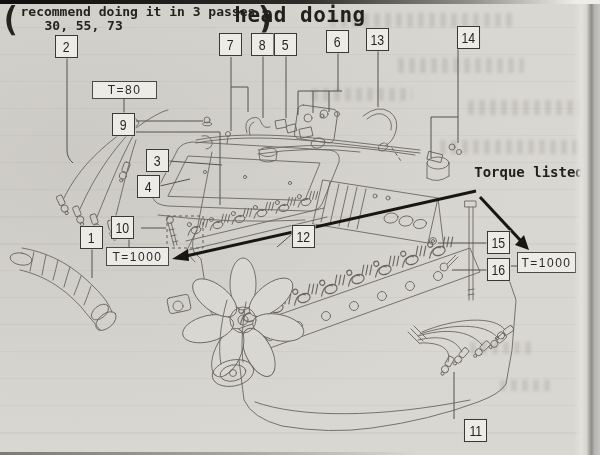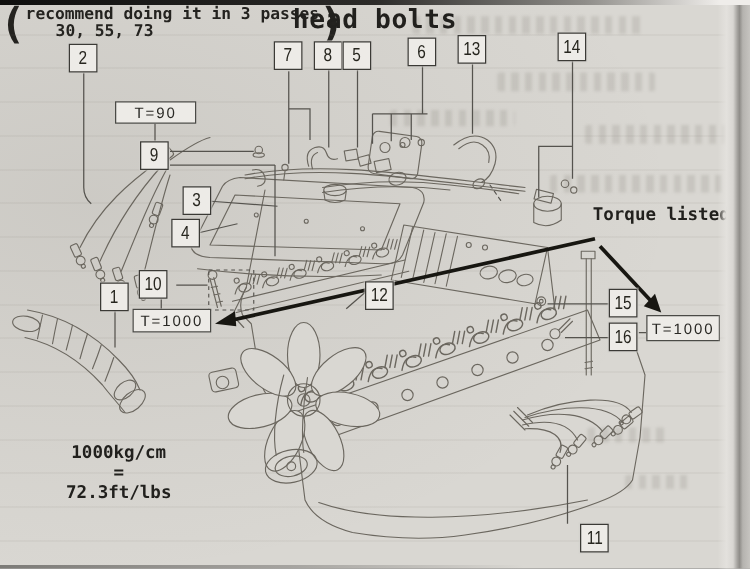--- a/index.html
+++ b/index.html
@@ -267,41 +267,41 @@
     <g>
       <path class="ar" d="M476,191 L186,256"></path>
       <polygon class="arh" points="172,259 188,249 189,261"></polygon>
     </g>
     <g>
       <path class="ar" d="M480,197 L521,241"></path>
       <polygon class="arh" points="529,250 515,245 524,235"></polygon>
     </g>
   </svg>
 
-  <div class="title">head bolts</div>
+  <div class="title">head doing</div>
 
   <div class="co" style="left:55px;top:35px">
       <span>2</span>
     </div>
   <div class="co" style="left:219px;top:33px">
       <span>7</span>
     </div>
   <div class="co" style="left:251px;top:33px">
       <span>8</span>
     </div>
   <div class="co" style="left:274px;top:33px">
       <span>5</span>
     </div>
   <div class="co" style="left:326px;top:30px">
       <span>6</span>
     </div>
   <div class="co" style="left:366px;top:28px">
       <span>13</span>
     </div>
-  <div class="co" style="left:446px;top:26px">
+  <div class="co" style="left:457px;top:26px">
       <span>14</span>
     </div>
   <div class="co" style="left:112px;top:113px">
       <span>9</span>
     </div>
   <div class="co" style="left:146px;top:149px">
       <span>3</span>
     </div>
   <div class="co" style="left:137px;top:175px">
       <span>4</span>
@@ -318,33 +318,28 @@
   <div class="co" style="left:487px;top:231px">
       <span>15</span>
     </div>
   <div class="co" style="left:487px;top:258px">
       <span>16</span>
     </div>
   <div class="co" style="left:464px;top:419px">
       <span>11</span>
     </div>
 
-  <div class="tl t80">T=90</div>
+  <div class="tl t80">T=80</div>
   <div class="tl t1kL">T=1000</div>
   <div class="tl t1kR">T=1000</div>
 
   <div class="note torque-note">
     <div>Torque listed</div>
   </div>
 
-  <div class="note conv">
-    <div>1000kg/cm</div>
-    <div>=</div>
-    <div>72.3ft/lbs</div>
-  </div>
 
   <div class="passes">
     <span class="paren">(</span>
     <span class="col">
       <span class="l1" style="display:block">recommend doing it in 3 passes</span>
       <span class="l2" style="display:block">30, 55, 73</span>
     </span>
     <span class="paren">)</span>
   </div>
 

